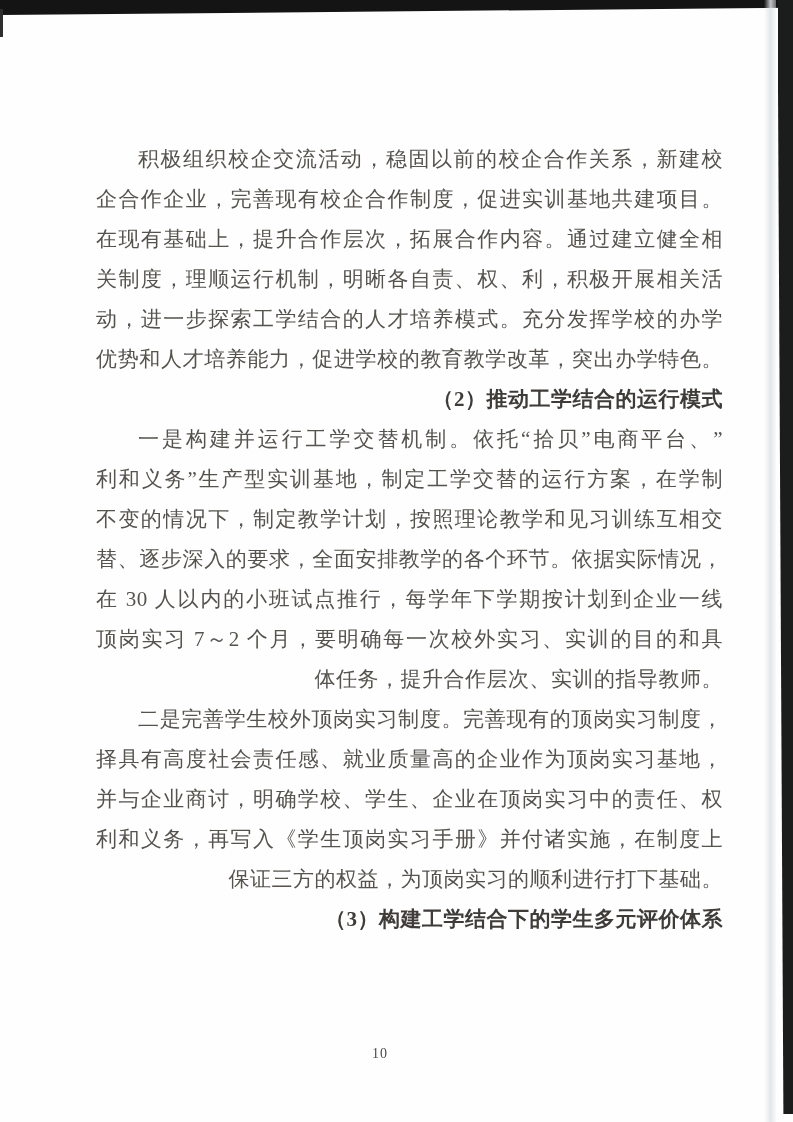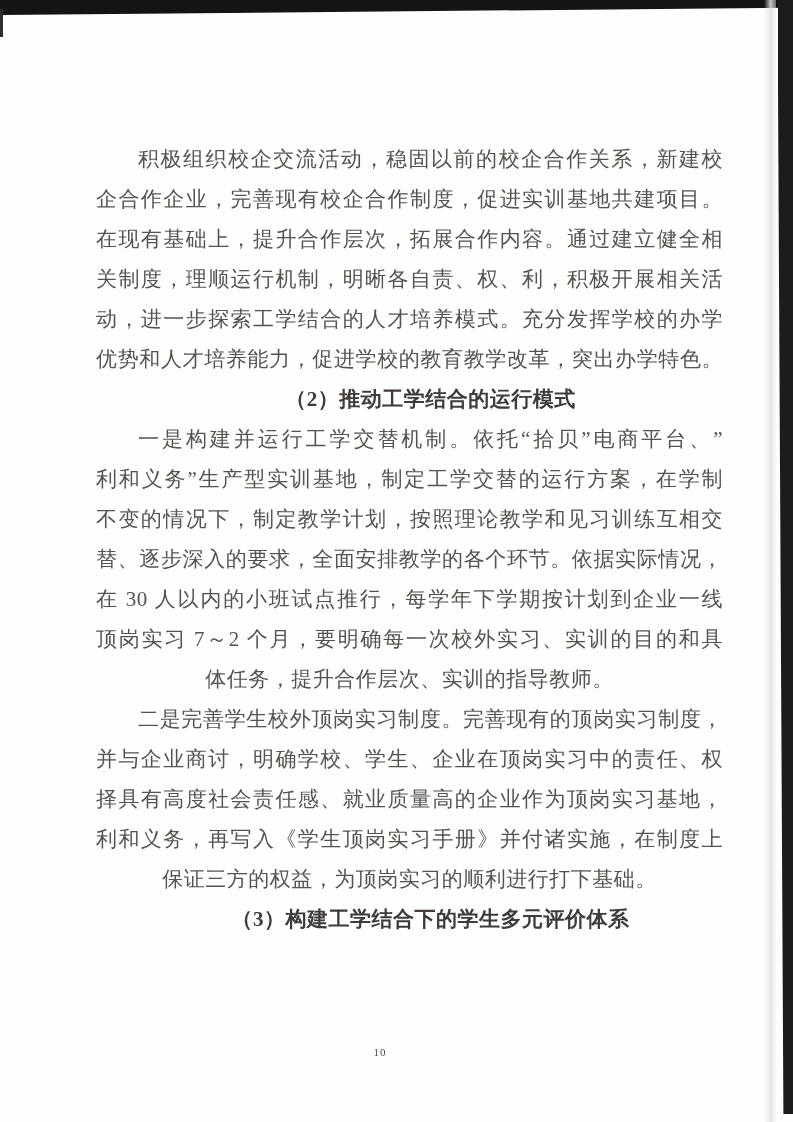--- a/index.html
+++ b/index.html
@@ -50,39 +50,39 @@
     width: 627px;
     color: #56534e;
     font-size: 21px;
     letter-spacing: 0.5px;
   }
   .paragraph { margin: 0; }
   .line {
     height: 40px;
     line-height: 40px;
     white-space: pre-wrap;
-    text-align: center;
+    text-align: right;
   }
   .line.full {
     text-align: justify;
     text-align-last: justify;
     text-justify: inter-character;
   }
   .line.indent { text-indent: 2em; }
   .paragraph.heading .line {
     color: #3e3b38;
     font-weight: 600;
   }
   .page-number {
     position: absolute;
     left: 0;
     top: 1046px;
     width: 760px;
     text-align: center;
-    font-size: 11px;
+    font-size: 14px;
     color: #4a4a4a;
     letter-spacing: 1px;
   }
 </style>
 </head>
 <body>
 
 <div class="scan-page">
   <div class="edge-top"></div>
   <div class="edge-left-notch"></div>
@@ -105,22 +105,22 @@
         <div class="line indent full">一是构建并运行工学交替机制。依托“拾贝”电商平台、”</div>
         <div class="line full">利和义务”生产型实训基地，制定工学交替的运行方案，在学制</div>
         <div class="line full">不变的情况下，制定教学计划，按照理论教学和见习训练互相交</div>
         <div class="line full">替、逐步深入的要求，全面安排教学的各个环节。依据实际情况，</div>
         <div class="line full">在 30 人以内的小班试点推行，每学年下学期按计划到企业一线</div>
         <div class="line full">顶岗实习 7～2 个月，要明确每一次校外实习、实训的目的和具</div>
         <div class="line">体任务，提升合作层次、实训的指导教师。</div>
       </div>
       <div class="paragraph body">
         <div class="line indent full">二是完善学生校外顶岗实习制度。完善现有的顶岗实习制度，</div>
+        <div class="line full">择具有高度社会责任感、就业质量高的企业作为顶岗实习基地，</div>
         <div class="line full">并与企业商讨，明确学校、学生、企业在顶岗实习中的责任、权</div>
-        <div class="line full">择具有高度社会责任感、就业质量高的企业作为顶岗实习基地，</div>
         <div class="line full">利和义务，再写入《学生顶岗实习手册》并付诸实施，在制度上</div>
         <div class="line">保证三方的权益，为顶岗实习的顺利进行打下基础。</div>
       </div>
       <div class="paragraph heading">
         <div class="line indent">（3）构建工学结合下的学生多元评价体系</div>
       </div>
     </div>
 
   <div class="page-number">10</div>
 </div>

